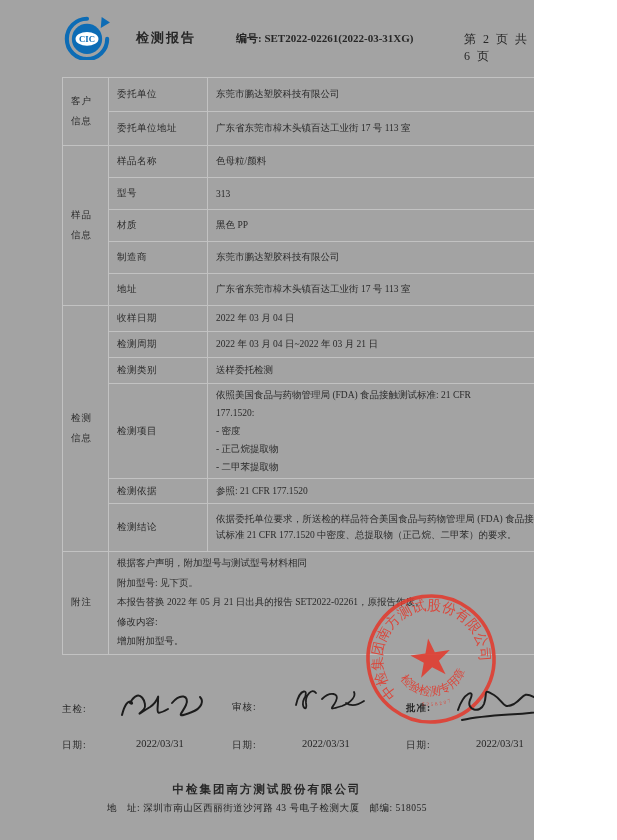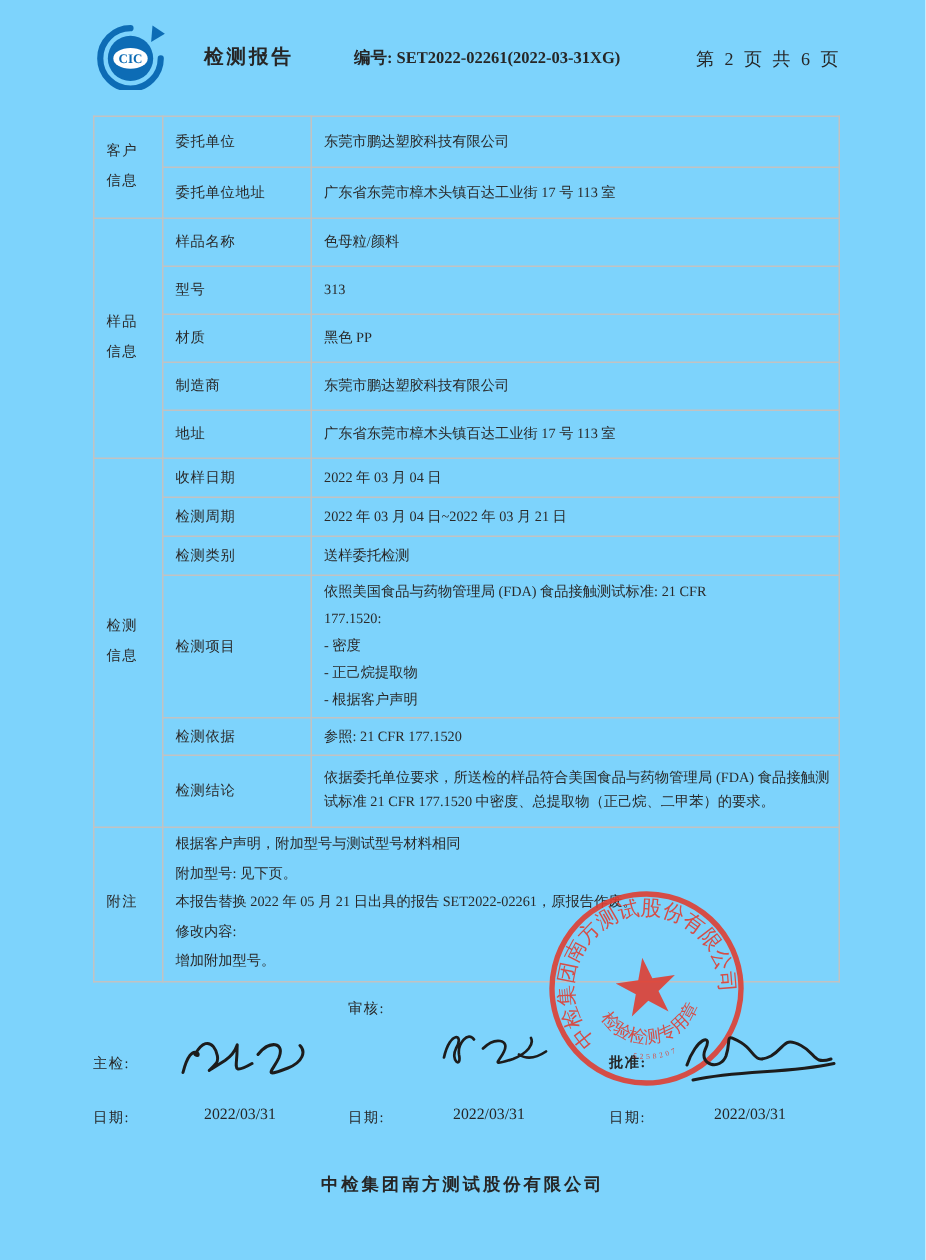--- a/index.html
+++ b/index.html
@@ -1,18 +1,18 @@
 <!DOCTYPE html>
 <html><head>
 <meta charset="utf-8">
 <style>
   * { margin:0; padding:0; box-sizing:border-box; }
   html,body { background:#ffffff; }
   body { font-family:"Liberation Serif","DejaVu Serif",serif; color:#262626; }
-  .page { position:relative; width:617px; height:840px; background:#7dd3fc; overflow:hidden; }
+  .page { position:relative; width:534px; height:840px; background:#a3a3a3; overflow:hidden; }
 
   
   .logo { position:absolute; left:64px; top:16px; width:46px; height:44px; }
   .hdr-title { position:absolute; left:124px; top:29px; font-size:13px; font-weight:bold; letter-spacing:2px;margin-left:12px; }
   .hdr-no { position:absolute; left:236px; top:31px; font-size:11px; font-weight:bold; }
   .hdr-page { position:absolute; left:464px; top:31px; font-size:12px; font-weight:normal; letter-spacing:2px; }
 
   
   table.report { position:absolute; left:62px; top:77px; width:497px; border-collapse:collapse; table-layout:fixed; }
   table.report td { border:1.4px solid #c2c2c2; font-size:9.5px; color:#2a2a2a; padding:2px 6px 2px 8px; vertical-align:middle; word-break:break-all; }
@@ -108,21 +108,21 @@
         <td class="lbl">检测类别</td>
         <td>送样委托检测</td>
       </tr>
       <tr class="h90">
         <td class="lbl">检测项目</td>
         <td class="top mline">
           <div>依照美国食品与药物管理局 (FDA) 食品接触测试标准: 21 CFR</div>
           <div>177.1520:</div>
           <div>- 密度</div>
           <div>- 正己烷提取物</div>
-          <div>- 根据客户声明</div>
+          <div>- 二甲苯提取物</div>
         </td>
       </tr>
       <tr class="h25">
         <td class="lbl">检测依据</td>
         <td>参照: 21 CFR 177.1520</td>
       </tr>
       <tr class="h48">
         <td class="lbl">检测结论</td>
         <td class="just">依据委托单位要求，所送检的样品符合美国食品与药物管理局 (FDA) 食品接触测试标准 21 CFR 177.1520 中密度、总提取物（正己烷、二甲苯）的要求。</td>
       </tr>
@@ -156,33 +156,34 @@
     </text>
     <text font-size="5" fill="#e23b2e" letter-spacing="2" font-family="Liberation Serif, DejaVu Serif, serif">
       <textPath href="#arcSerial" startOffset="34%">5258207</textPath>
     </text>
   </svg>
 
   <div class="sig-label" style="left:62px; top:703px;">主检:</div>
   <svg class="sig" style="left:112px; top:681px;" width="100" height="46" viewBox="0 0 100 46">
     <path d="M10,34 C16,10 24,26 18,22 C28,4 36,24 32,28 C28,33 22,36 38,26 C48,19 46,10 46,20 C46,30 42,36 56,28 M60,22 C68,12 78,14 74,24 C70,33 62,38 80,31 C90,27 92,20 88,16" fill="none" stroke="#1c1c1c" stroke-width="2" stroke-linecap="round" stroke-linejoin="round"></path>
   </svg>
-  <div class="sig-label" style="left:232px; top:666px;">审核:</div>
+  <div class="sig-label" style="left:232px; top:701px;">审核:</div>
   <svg class="sig" style="left:288px; top:679px;" width="82" height="42" viewBox="0 0 82 42">
     <path d="M8,26 C12,8 22,10 16,20 C12,28 20,34 18,24 C17,17 24,8 28,14 M34,20 C42,12 52,14 48,22 C45,29 38,32 54,27 C64,23 68,17 66,13 M58,24 C64,28 70,26 76,22" fill="none" stroke="#1c1c1c" stroke-width="1.8" stroke-linecap="round" stroke-linejoin="round"></path>
   </svg>
   <div class="sig-label" style="left:406px; top:702px;font-weight:bold;">批准:</div>
   <svg class="sig" style="left:450px; top:680px;" width="112" height="48" viewBox="0 0 112 48">
     <path d="M8,30 C14,12 26,8 20,20 C16,30 30,34 34,24 C38,13 32,8 44,15 C54,21 52,30 64,24 C74,18 72,11 84,17 C94,22 92,30 104,26 M12,40 C44,33 74,36 106,29" fill="none" stroke="#1c1c1c" stroke-width="2" stroke-linecap="round" stroke-linejoin="round"></path>
   </svg>
 
   <div class="date-label" style="left:62px; top:739px;">日期:</div>
   <div class="date-val" style="left:136px; top:738px;">2022/03/31</div>
   <div class="date-label" style="left:232px; top:739px;">日期:</div>
   <div class="date-val" style="left:302px; top:738px;">2022/03/31</div>
   <div class="date-label" style="left:406px; top:739px;">日期:</div>
   <div class="date-val" style="left:476px; top:738px;">2022/03/31</div>
 
   <div class="footer">
     <div class="co">中检集团南方测试股份有限公司</div>
+    <div class="ln"><span>地　址: </span><span>深圳市南山区西丽街道沙河路 43 号电子检测大厦</span><span>　邮编: </span><span>518055</span></div>
   </div>
 
 </div>
 
 </body></html>

